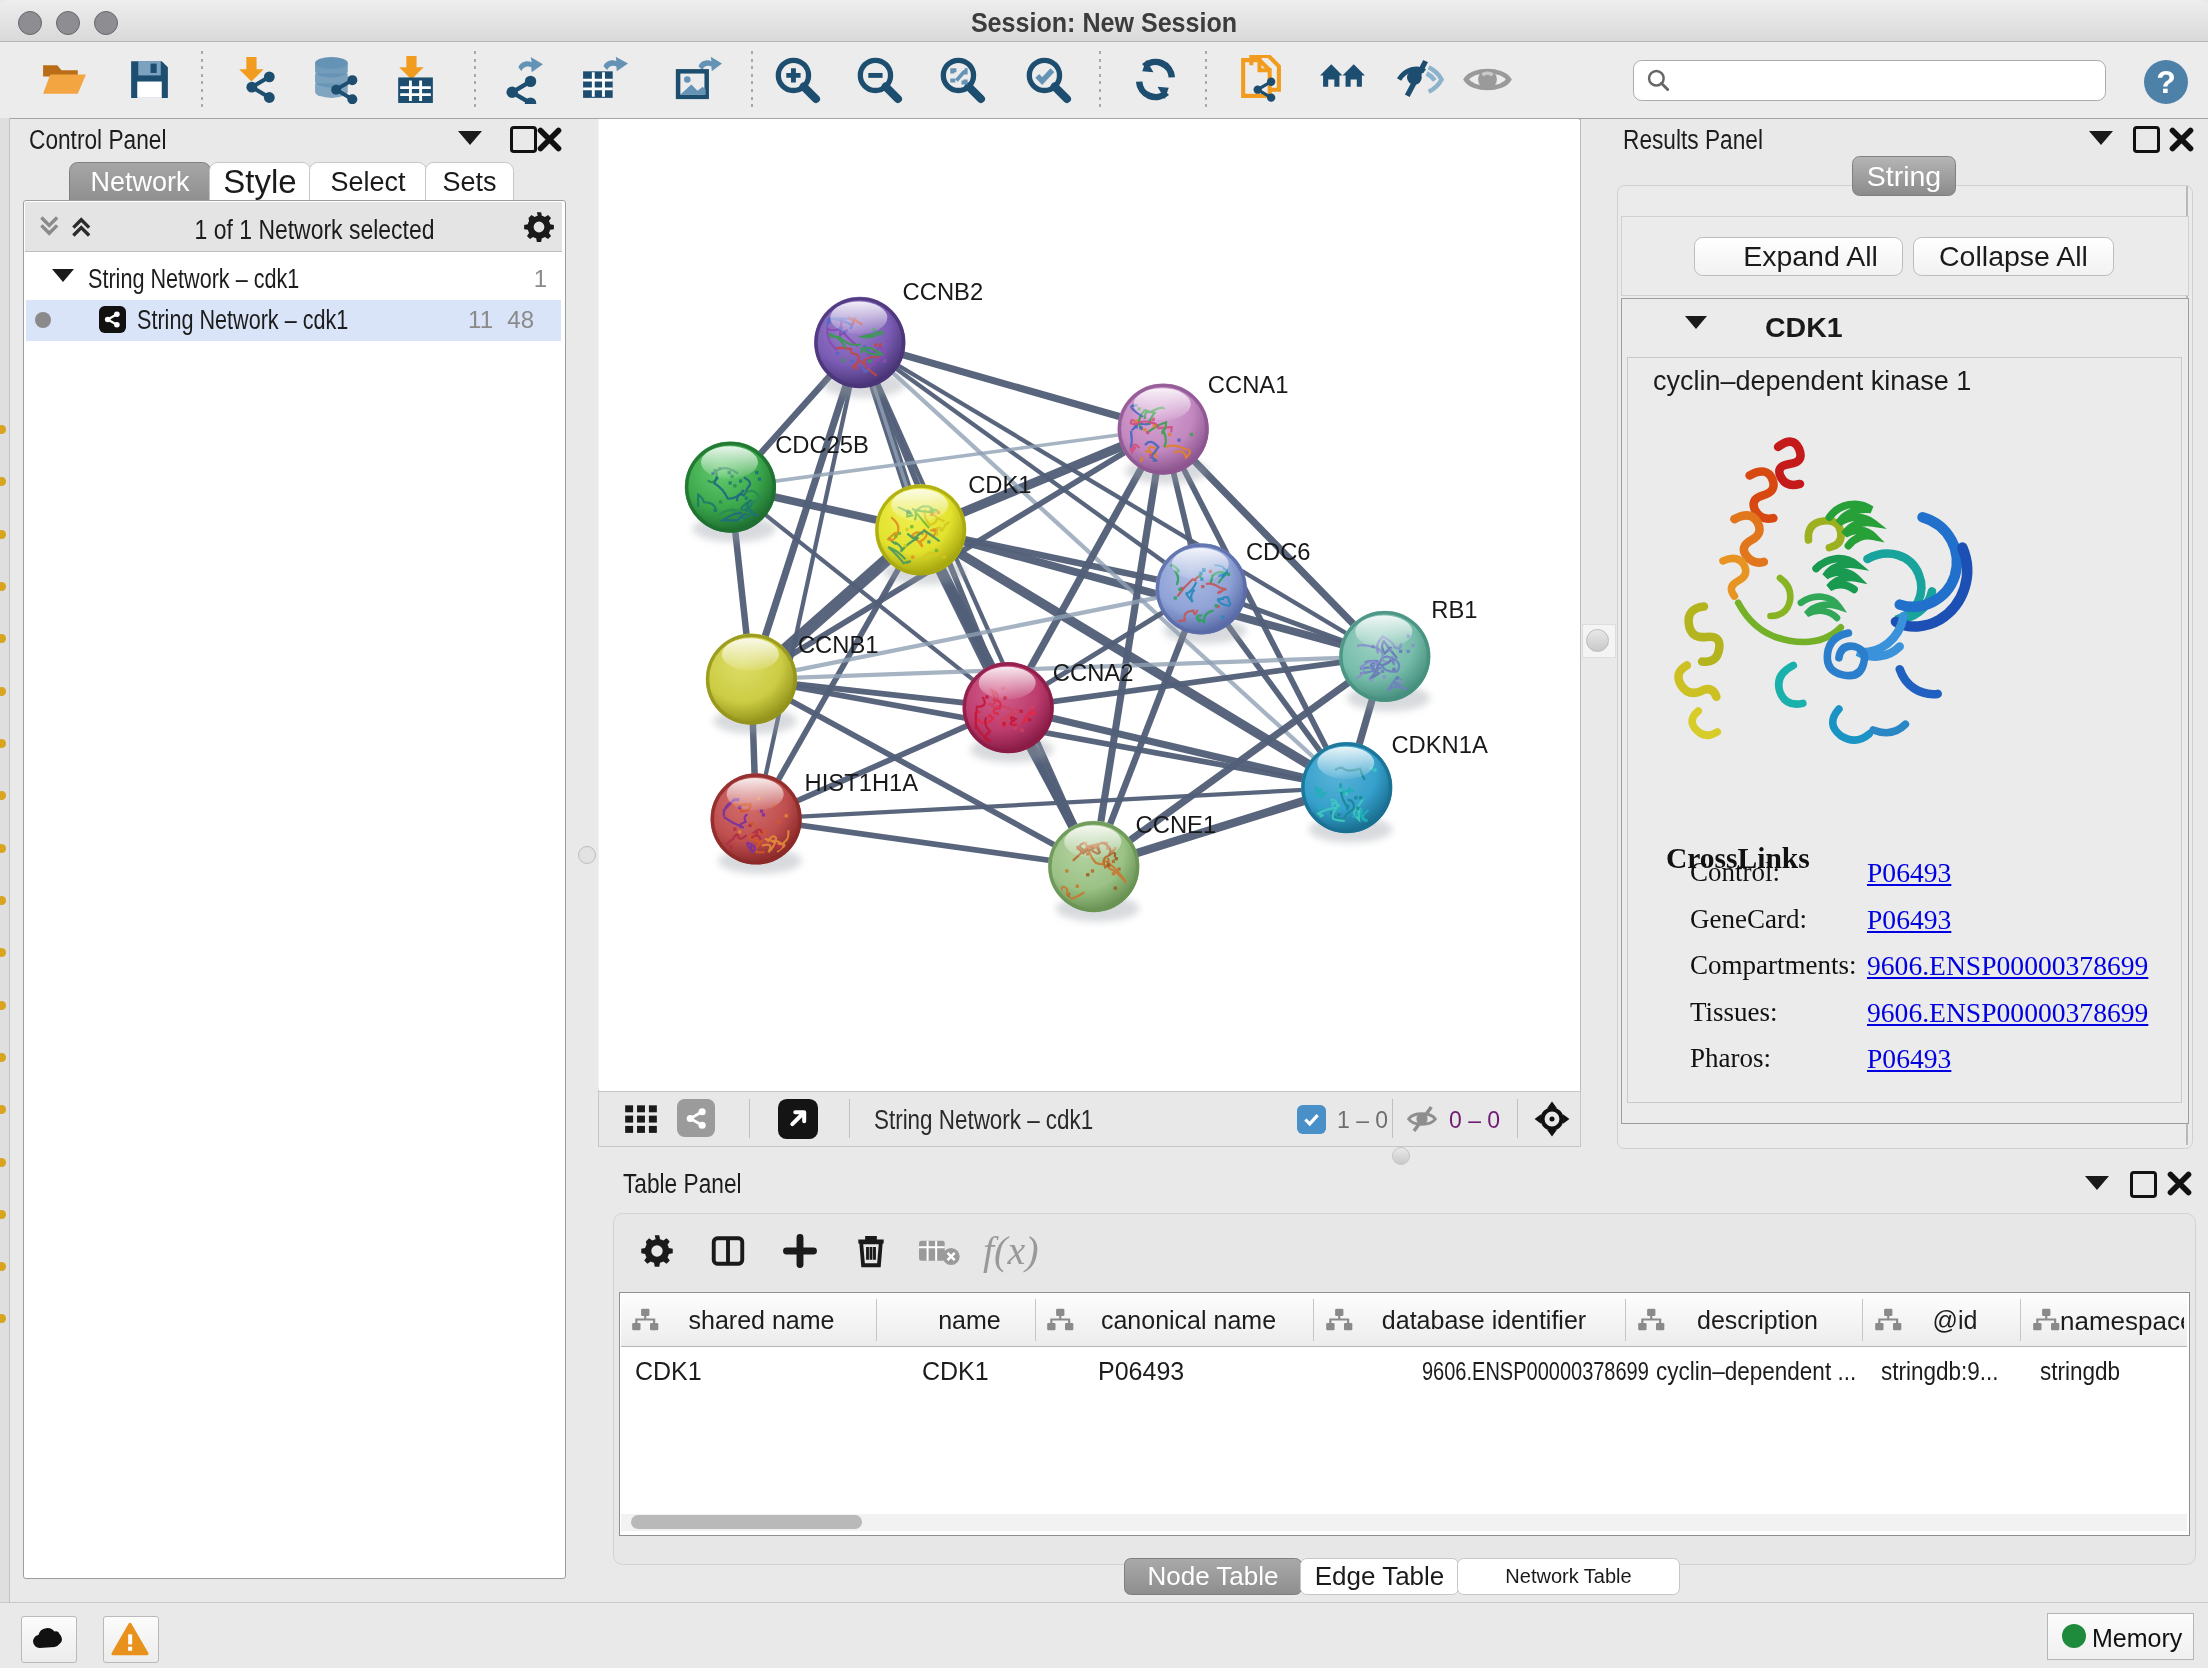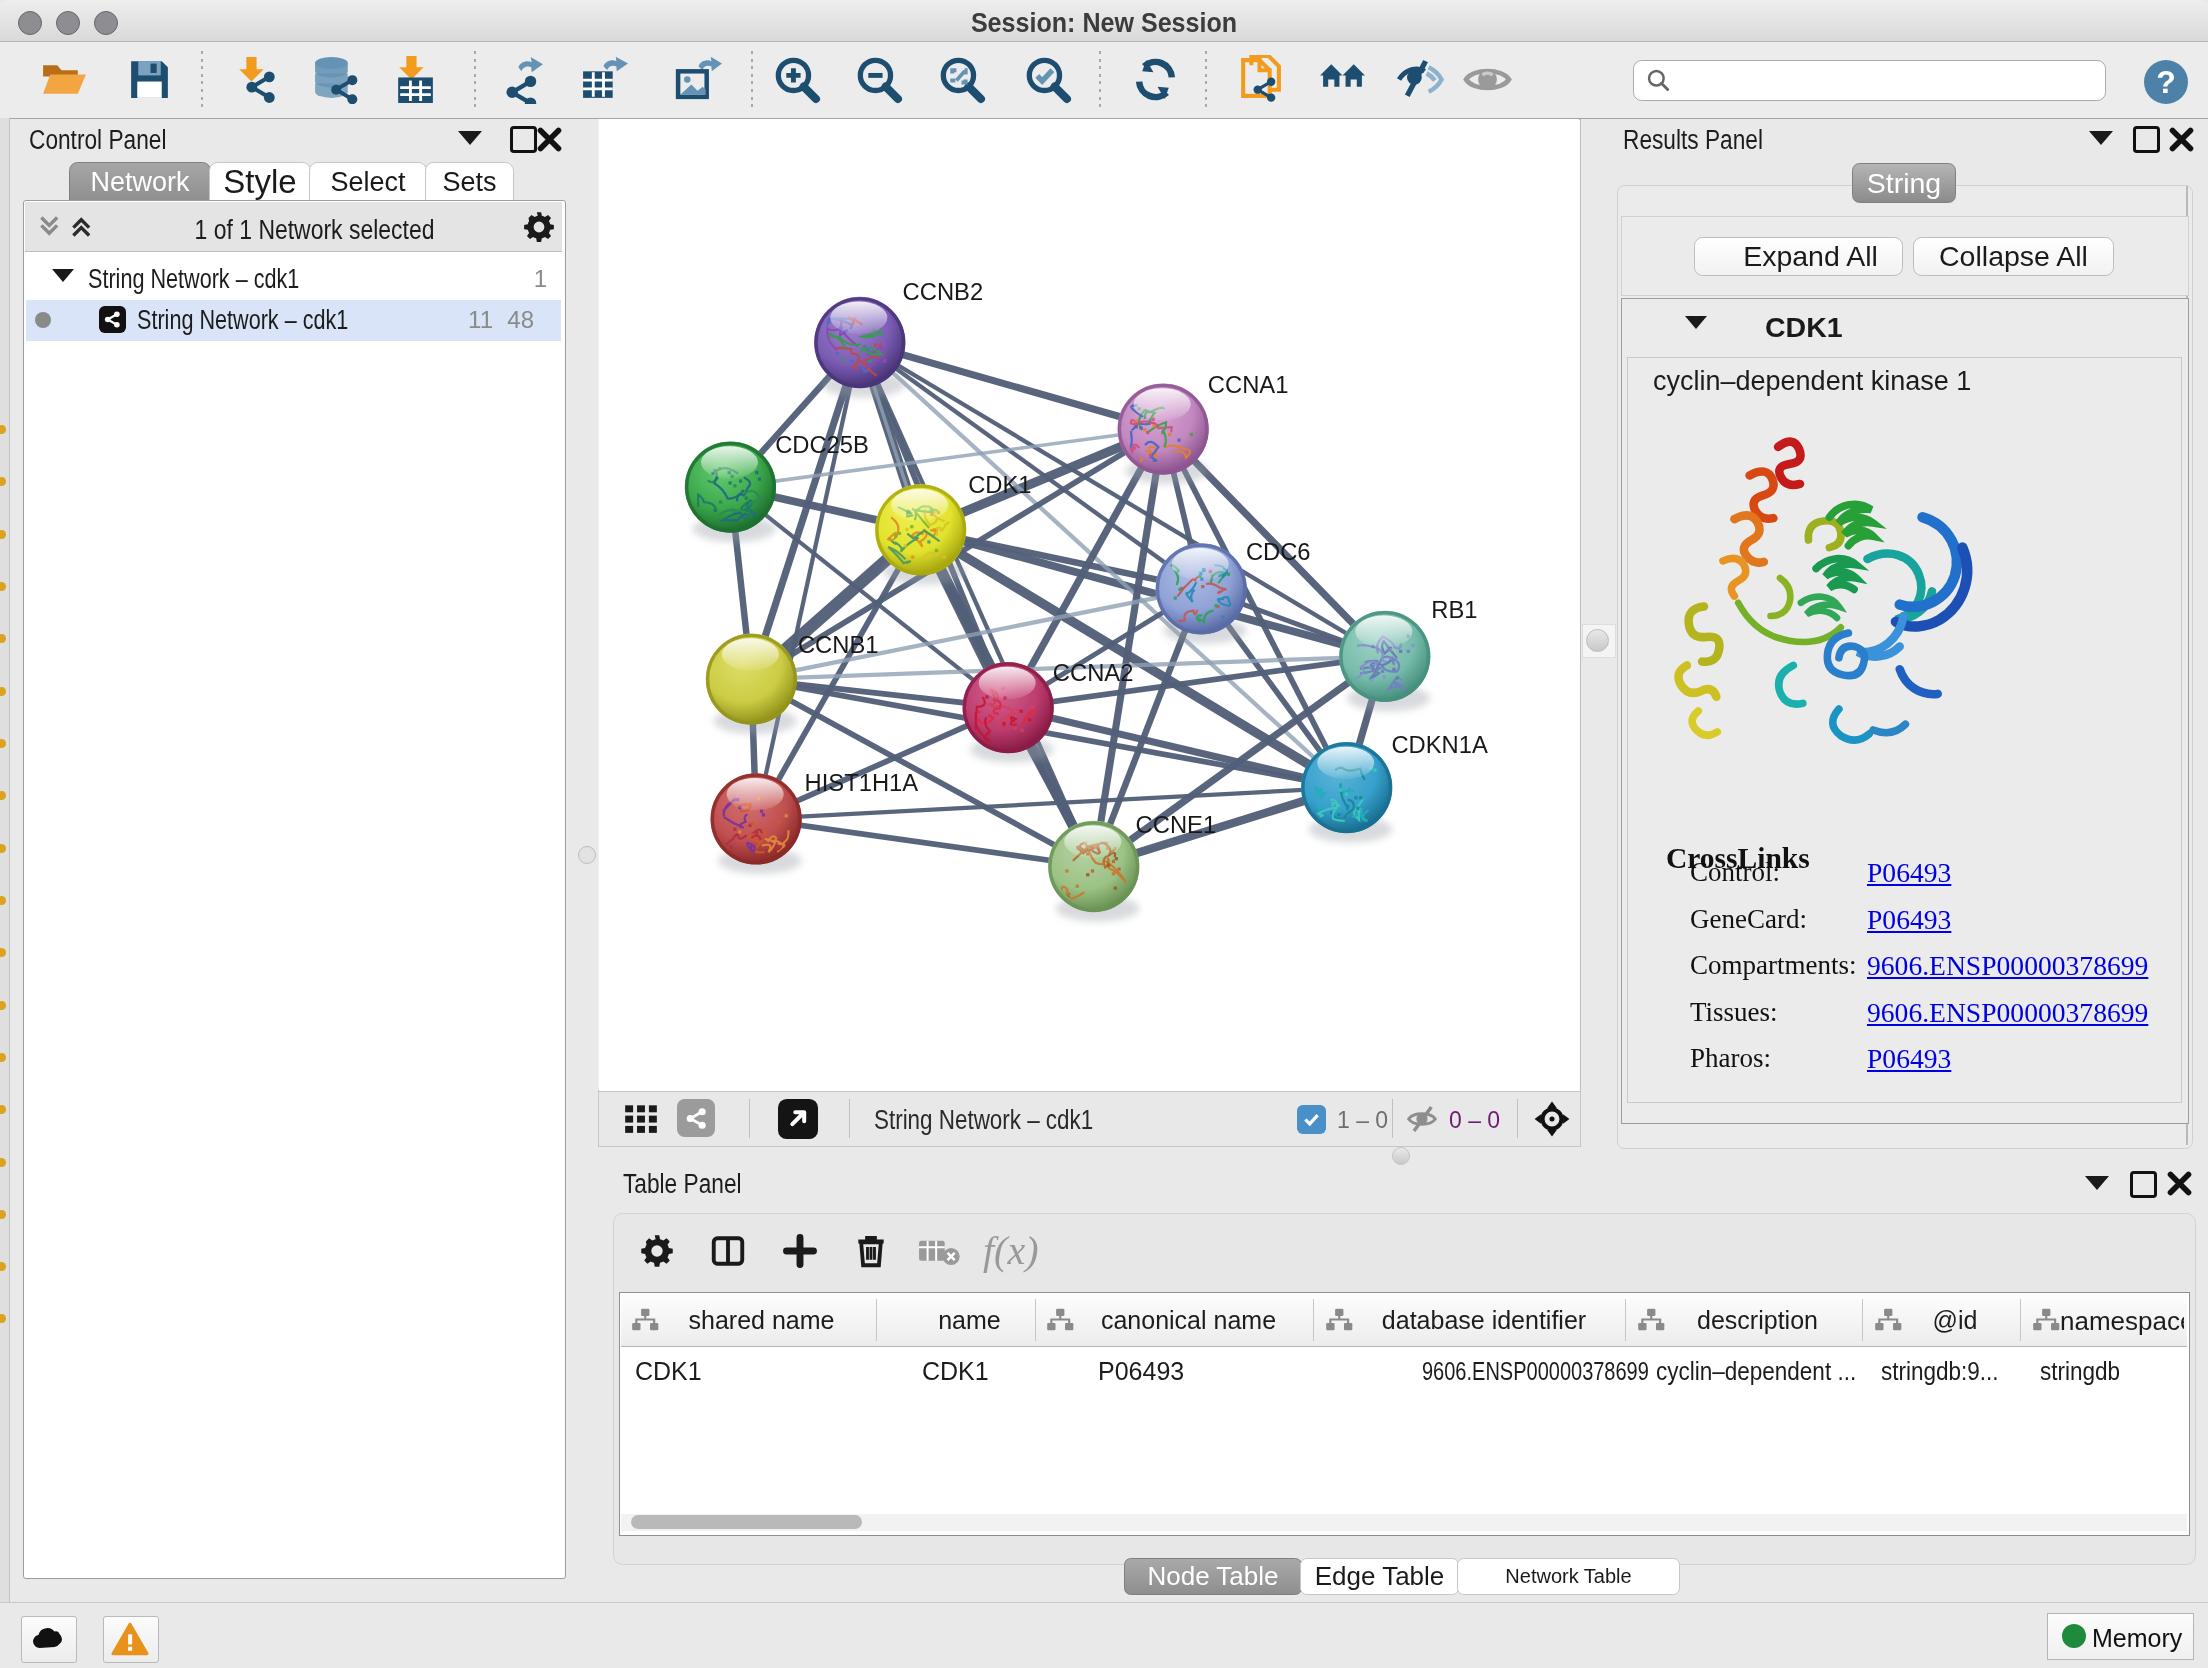--- a/index.html
+++ b/index.html
@@ -811,21 +811,21 @@
   </svg>
 
 <div class="abs paneltitle cx78" style="left:1623px;top:125px;">Results Panel</div>
 <div class="abs tri" style="left:2089px;top:131px;"></div>
 <div class="abs maxbox" style="left:2133px;top:126px;"></div>
 <svg class="abs" style="left:2168px;top:126px;" width="27" height="27" viewBox="0 0 24 24">
     <path d="M4 4 L20 20 M20 4 L4 20" stroke="#111" stroke-width="5" stroke-linecap="round"></path>
   </svg>
 <div class="abs" style="left:1617px;top:185px;width:574px;height:962px;background:#ebebeb;border:1px solid #d0d0d0;border-radius:7.6px;"></div>
 <div class="abs" style="left:2186px;top:186px;width:1.9px;height:959px;background:#b9b9b9;"></div>
-<div class="abs" style="left:1852px;top:163px;width:102px;height:38px;background:linear-gradient(#b5b5b5,#8b8b8b);border:1px solid #808080;border-radius:7.6px;color:#fff;font-size:28.5px;text-align:center;line-height:38px;">String</div>
+<div class="abs" style="left:1852px;top:156px;width:102px;height:38px;background:linear-gradient(#b5b5b5,#8b8b8b);border:1px solid #808080;border-radius:7.6px;color:#fff;font-size:28.5px;text-align:center;line-height:38px;">String</div>
 <div class="abs" style="left:1621px;top:216px;width:566px;height:78px;background:#ebebeb;border:1.9px solid #cfcfcf;"></div>
 <div class="abs" style="left:1694px;top:237px;width:183px;height:37px;background:linear-gradient(#ffffff,#f2f2f2);border:1px solid #bdbdbd;border-radius:8.6px;font-size:28.5px;color:#1a1a1a;text-align:center;line-height:37px;padding-left:24px;">Expand All</div>
 <div class="abs" style="left:1913px;top:237px;width:199px;height:37px;background:linear-gradient(#ffffff,#f2f2f2);border:1px solid #bdbdbd;border-radius:8.6px;font-size:28.5px;color:#1a1a1a;text-align:center;line-height:37px;">Collapse All</div>
 <div class="abs" style="left:1621px;top:298px;width:566px;height:824px;background:#ebebeb;border:1.9px solid #9d9d9d;"></div>
 <div class="abs" style="left:1685px;top:316px;width:0;height:0;border-left:11.4px solid transparent;border-right:11.4px solid transparent;border-top:13.3px solid #1a1a1a;"></div>
 <div class="abs" style="left:1765px;top:311px;font-size:28.5px;font-weight:bold;color:#1a1a1a;">CDK1</div>
 <div class="abs" style="left:1627px;top:357px;width:553px;height:744px;background:#ebebeb;border:1px solid #c9c9c9;"></div>
 <div class="abs" style="left:1653px;top:366px;font-size:27px;color:#1c1c1c;">cyclin–dependent kinase 1</div>
 <svg class="abs" style="left:1628px;top:426px;" width="380" height="342" viewBox="0 0 400 360">
 <g fill="none" stroke-linecap="round">

